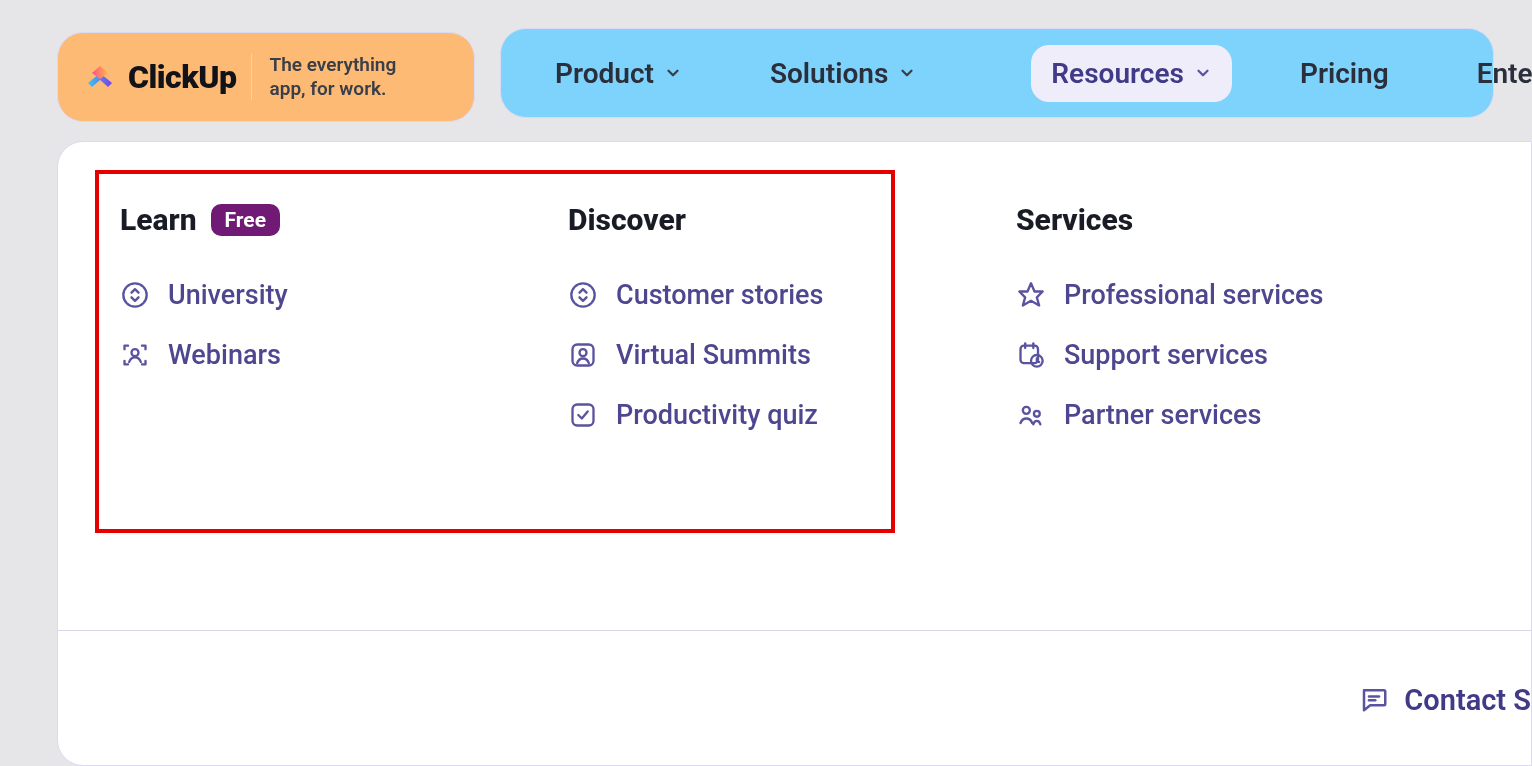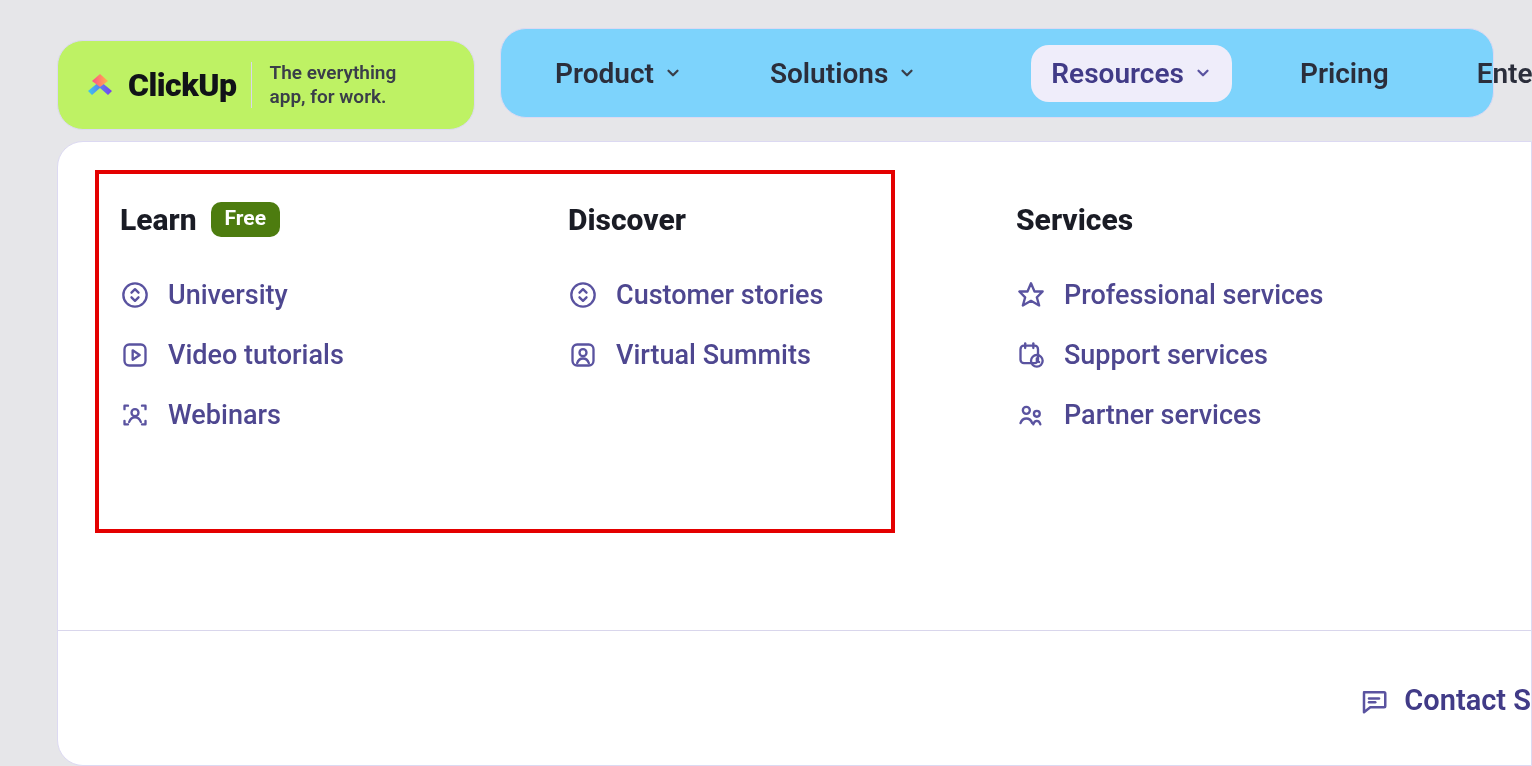--- a/index.html
+++ b/index.html
@@ -9,23 +9,23 @@
     height:766px;
     background:#E6E6E9;
     font-family:-apple-system,BlinkMacSystemFont,"Segoe UI",Roboto,Helvetica,Arial,sans-serif;
     overflow:hidden;
     position:relative;
   }
 
   
   .logo-pill{
     position:absolute;
-    left:57px; top:40px;
+    left:57px; top:32px;
     width:418px; height:90px;
-    background:#bef264;
+    background:#fdba74;
     border:1px solid #DCD9F2;
     border-radius:26px;
     display:flex;
     align-items:center;
     padding:0 24px;
   }
   .logo-mark{
     width:36px; height:36px;
     display:flex; align-items:center; justify-content:center;
     margin-right:10px;
@@ -99,28 +99,29 @@
   .columns{
     display:flex;
     padding-left:62px;
     gap:0;
   }
   .col{
     width:448px;
   }
   .col-heading{
     display:flex;
+    align-items:center;
     gap:14px;
     font-size:30px;
     font-weight:800;
     color:#1A1C25;
     margin-bottom:28px;
   }
   .badge{
-    background:#4d7c0f;
+    background:#701a75;
     color:#FFFFFF;
     font-size:21px;
     font-weight:700;
     padding:4px 14px;
     border-radius:10px;
   }
   .menu-link{
     display:flex;
     align-items:center;
     gap:18px;
@@ -157,21 +158,21 @@
     border-top:1px solid #D9D6EC;
     display:flex;
     align-items:center;
     justify-content:flex-end;
     padding-right:0;
   }
   .contact{
     position:absolute;
     right:0; bottom:48px;
     display:flex;
-    align-items:flex-end;
+    align-items:flex-start;
     gap:14px;
     font-size:29px;
     font-weight:600;
     color:#413B87;
     cursor:pointer;
   }
   .contact .link-icon{ width:32px; height:32px; }
   .contact .link-icon svg{ width:30px; height:30px; }
 </style>
 </head>
@@ -249,29 +250,20 @@
               <circle cx="12" cy="12" r="10"></circle>
               <polyline points="9 10 12 7 15 10"></polyline>
               <polyline points="9 14 12 17 15 14"></polyline>
             </svg>
         </span>
         <span>University</span>
       </div>
       <div class="menu-link">
         <span class="link-icon">
           <svg viewBox="0 0 24 24" fill="none" stroke="currentColor" stroke-width="2" stroke-linecap="round" stroke-linejoin="round">
-              <rect x="3" y="3" width="18" height="18" rx="4"></rect>
-              <polygon points="10 8 16 12 10 16 10 8"></polygon>
-            </svg>
-        </span>
-        <span>Video tutorials</span>
-      </div>
-      <div class="menu-link">
-        <span class="link-icon">
-          <svg viewBox="0 0 24 24" fill="none" stroke="currentColor" stroke-width="2" stroke-linecap="round" stroke-linejoin="round">
               <path d="M3 7 V4 H6"></path>
               <path d="M21 7 V4 H18"></path>
               <path d="M3 17 V20 H6"></path>
               <path d="M21 17 V20 H18"></path>
               <circle cx="12" cy="10" r="3"></circle>
               <path d="M7 18c1-3 3-4 5-4s4 1 5 4"></path>
             </svg>
         </span>
         <span>Webinars</span>
       </div>
@@ -293,20 +285,29 @@
       </div>
       <div class="menu-link">
         <span class="link-icon">
           <svg viewBox="0 0 24 24" fill="none" stroke="currentColor" stroke-width="2" stroke-linecap="round" stroke-linejoin="round">
               <rect x="3" y="3" width="18" height="18" rx="4"></rect>
               <circle cx="12" cy="10" r="3"></circle>
               <path d="M7 19c1-3 3-4 5-4s4 1 5 4"></path>
             </svg>
         </span>
         <span>Virtual Summits</span>
+      </div>
+      <div class="menu-link">
+        <span class="link-icon">
+          <svg viewBox="0 0 24 24" fill="none" stroke="currentColor" stroke-width="2" stroke-linecap="round" stroke-linejoin="round">
+              <rect x="3" y="3" width="18" height="18" rx="4"></rect>
+              <polyline points="8 12 11 15 16 9"></polyline>
+            </svg>
+        </span>
+        <span>Productivity quiz</span>
       </div>
     </div>
 
     <div class="col">
       <div class="col-heading">
         <span>Services</span>
       </div>
       <div class="menu-link">
         <span class="link-icon">
           <svg viewBox="0 0 24 24" fill="none" stroke="currentColor" stroke-width="2" stroke-linecap="round" stroke-linejoin="round">

